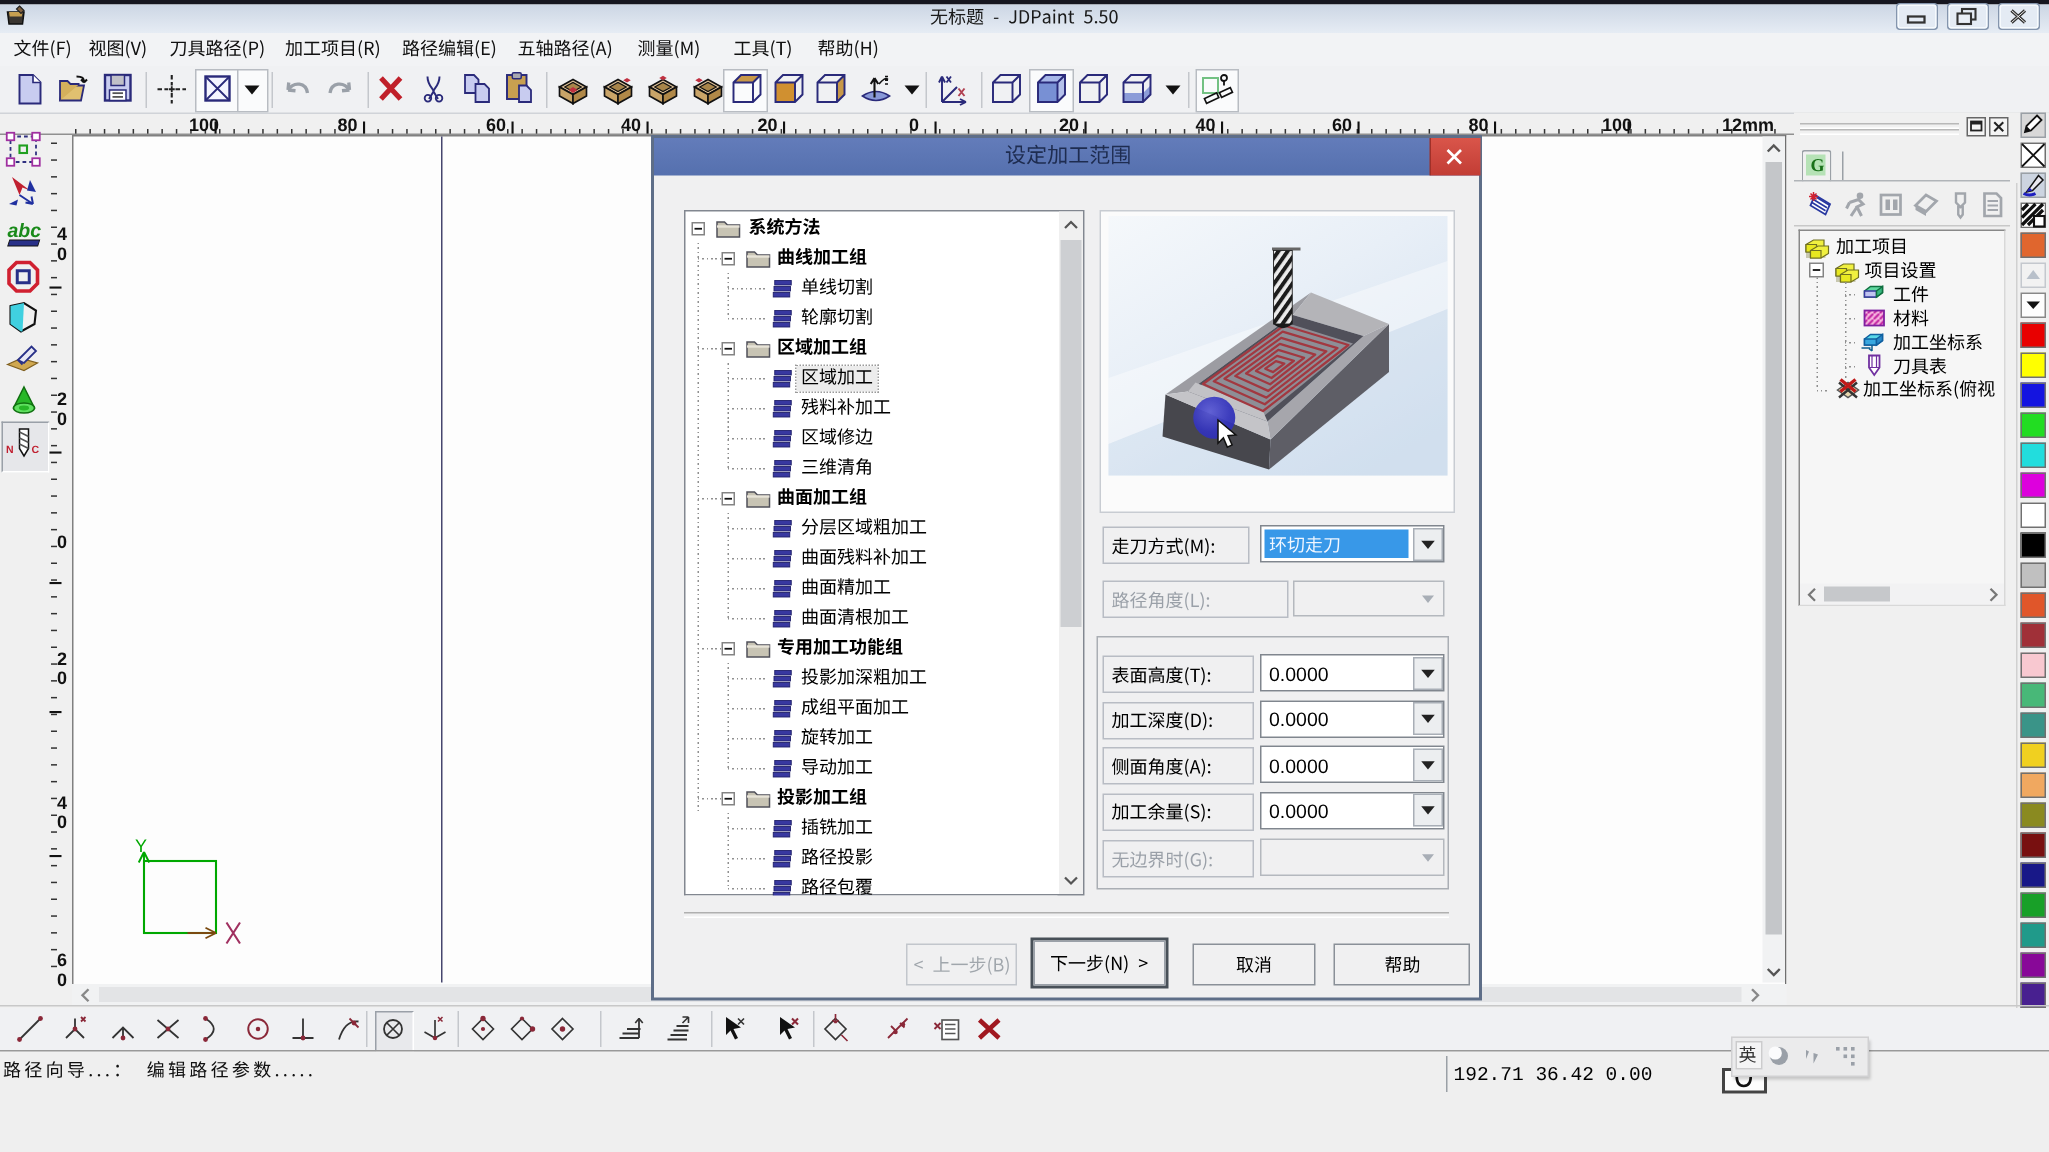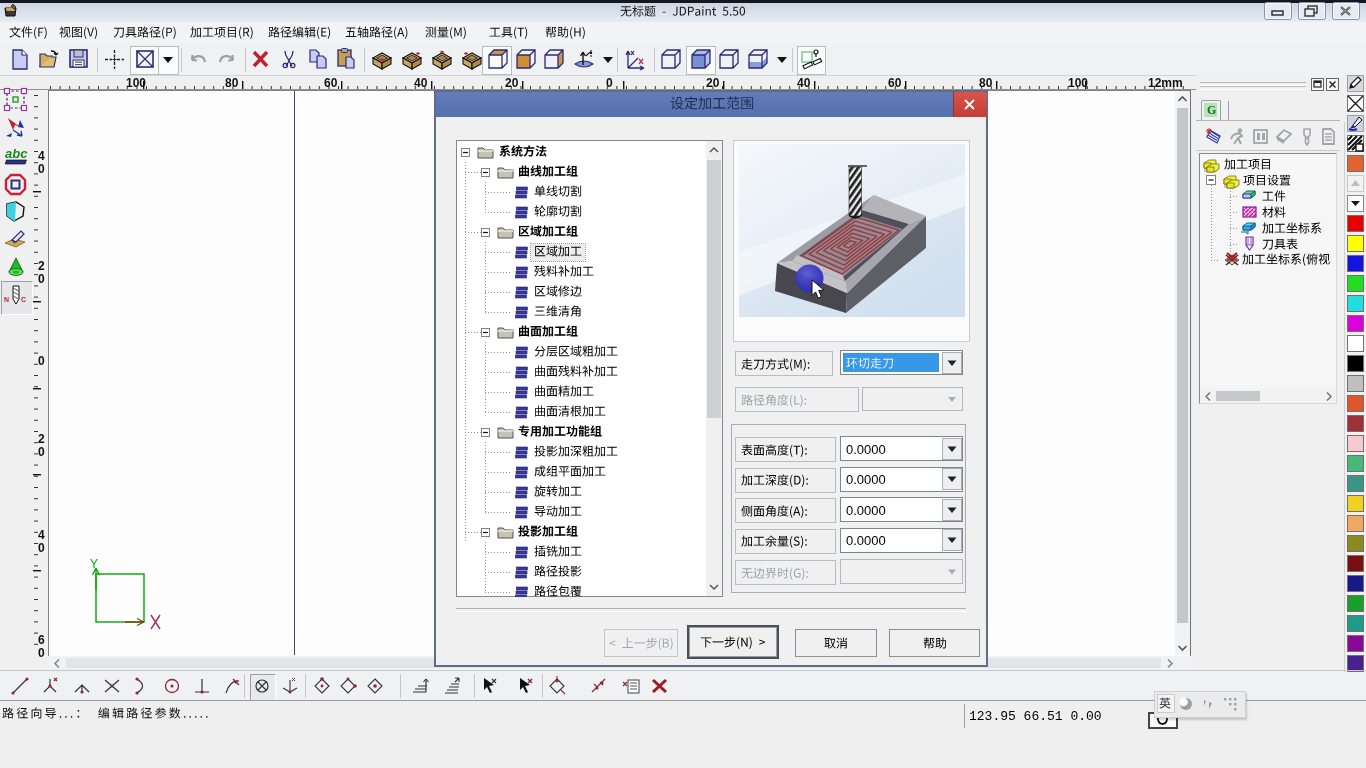--- a/index.html
+++ b/index.html
@@ -1559,21 +1559,21 @@
     <use href="#r53c2" x="152.6"></use>
     <use href="#r6570" x="166.8"></use>
     <use href="#r2e" x="181.0"></use>
     <use href="#r2e" x="186.5"></use>
     <use href="#r2e" x="192.1"></use>
     <use href="#r2e" x="197.6"></use>
     <use href="#r2e" x="203.2"></use>
   </svg>
 <div style="left:964px;top:704px;width:1px;height:24px;background:#9aa0a6"></div>
 <div style="left:1177px;top:704px;width:1px;height:24px;background:#c0c4c8"></div>
-<span style="position:absolute;left:969px;top:709px;font:13px 'Liberation Mono',monospace;color:#000">123.95 66.51 0.00</span>
+<span style="position:absolute;left:969px;top:709px;font:13px 'Liberation Mono',monospace;color:#000">192.71 36.42 0.00</span>
 <div style="left:1148px;top:712px;width:30px;height:17px;background:#fdfdfd;border:2px solid #444;box-sizing:border-box"></div>
 <svg class="t" style="left:1155px;top:714px" width="16" height="14">
     <path d="M3 1 q-1 9 4.5 9 q5.5 0 4.5 -9" stroke="#111" stroke-width="1.8" fill="none"></path>
   </svg>
 <div style="left:1154px;top:691px;width:90px;height:25px;background:#ebebec;border:1px solid #d0d0d2;box-shadow:1px 2px 2px rgba(0,0,0,0.18)"></div>
 <div style="left:1157px;top:694px;width:18px;height:19px;background:#f4f4f5;border:1px solid #cccccd;box-sizing:border-box"></div>
 <svg class="t" style="left:1159.0px;top:697.0px" width="12.0" height="14.0" fill="#333">
     <use href="#r82f1" x="0.0"></use>
   </svg>
 <svg class="t" style="left:1176px;top:694px" width="20" height="20">

